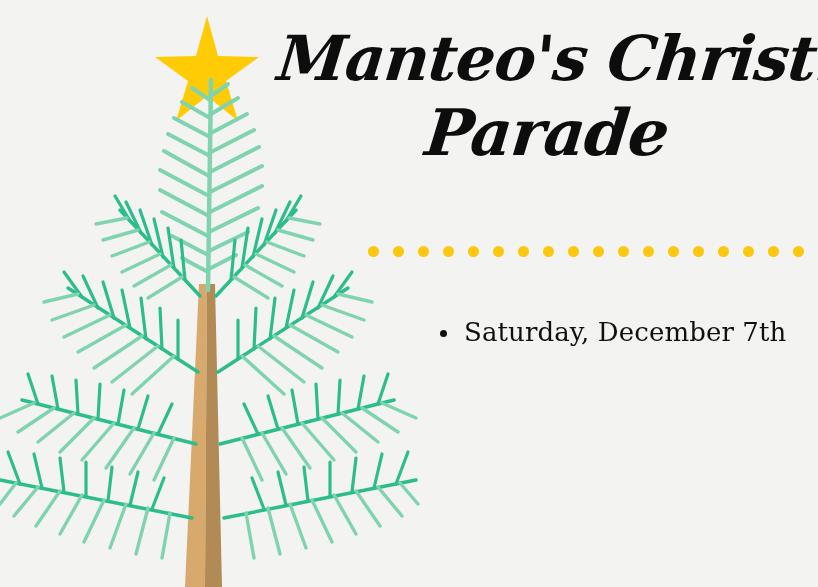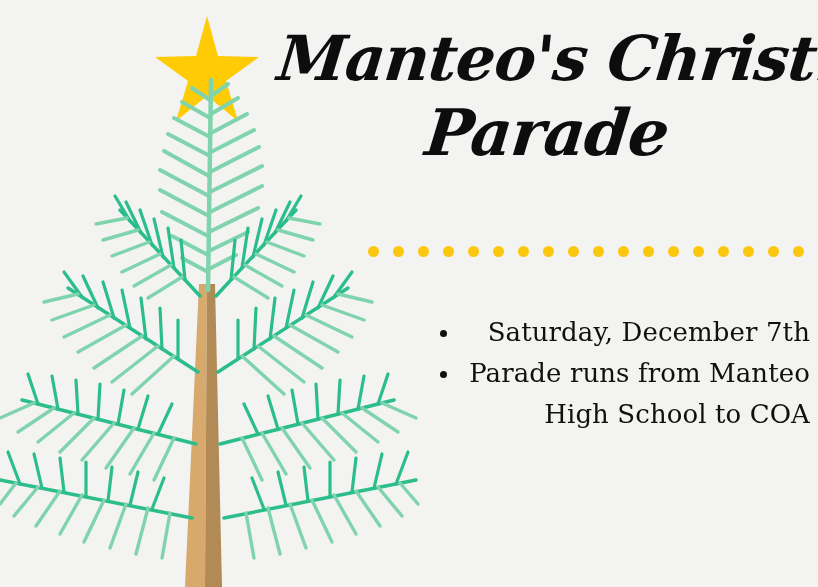--- a/index.html
+++ b/index.html
@@ -73,21 +73,20 @@
   
   #details-list {
     position: absolute;
     left: 434px;
     top: 312px;
     width: 376px;
     margin: 0;
     padding: 0;
     list-style: none;
     color: #12100e;
-    text-align: right;
   }
   #details-list li {
     position: relative;
     padding-left: 30px;
     font-family: "DejaVu Serif", serif;
     font-size: 26px;
     line-height: 41px;
     letter-spacing: 0.1px;
   }
   #details-list li::before {
@@ -317,16 +316,15 @@
       <span class="divider-dot" style="background: rgb(252, 199, 15);"></span>
       <span class="divider-dot" style="background: rgb(252, 199, 15);"></span>
       <span class="divider-dot" style="background: rgb(252, 199, 15);"></span>
       <span class="divider-dot" style="background: rgb(252, 199, 15);"></span>
       <span class="divider-dot" style="background: rgb(252, 199, 15);"></span>
       <span class="divider-dot" style="background: rgb(252, 199, 15);"></span>
     </div>
 
   <ul id="details-list" style="color: rgb(18, 16, 14);">
       <li>Saturday, December 7th</li>
-      <li>Parade runs from Manteo High School to COA</li>
     </ul>
 
 </div>
 
 </body></html>

